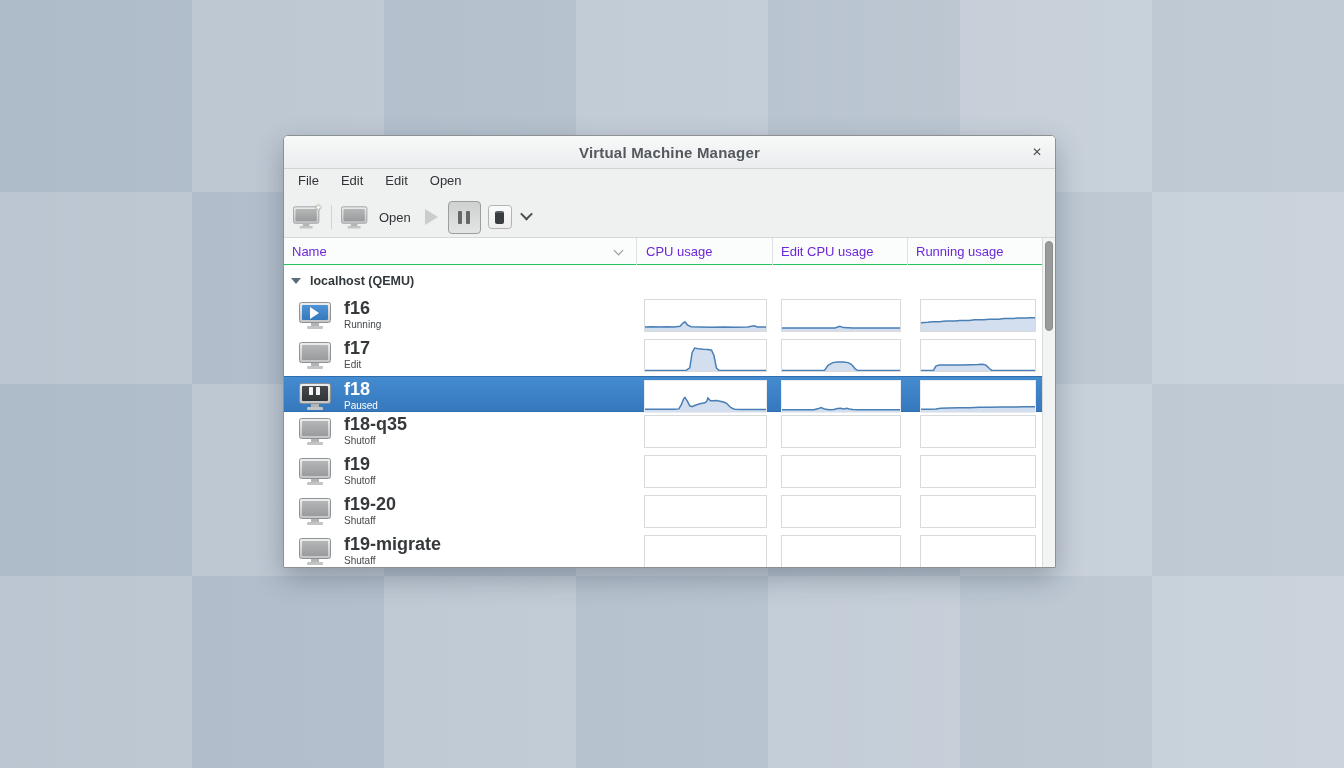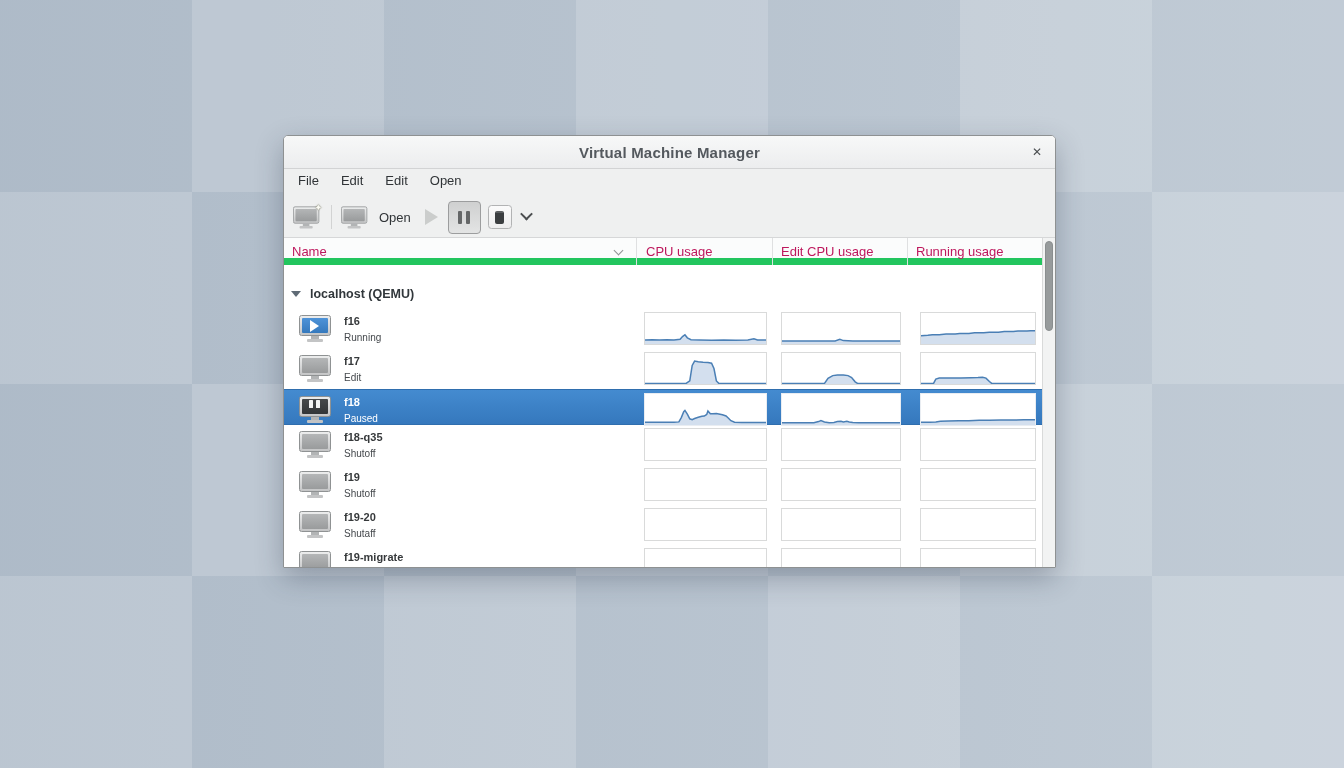--- a/index.html
+++ b/index.html
@@ -66,43 +66,43 @@
   .tb-pause .bar { width:4px; height:13px; background:#646667; border-radius:1px; }
   .tb-shutdown { width:24px; height:24px; border:1px solid #b2b3b4; border-radius:3.5px;
     background:linear-gradient(#fbfbfb,#ededee); display:flex; align-items:center; justify-content:center; }
   .tb-shutdown .glyph { width:9px; height:13px; background:#3b3e40; border-radius:2px;
     border-top:2px solid #5c5f61; }
   .tb-caret { width:9px; height:9px; border-right:2px solid #4b4e50; border-bottom:2px solid #4b4e50;
     transform:rotate(45deg) translate(-1px,-1px); margin-left:10px; margin-top:-4px; }
 
   
   .header-row { position:absolute; left:0; top:102px; right:0; height:27px;
-    background:#fbfcfc; border-bottom:7px solid #22c55e; font-size:13px; color:#be185d; }
+    background:#fbfcfc; border-bottom:1px solid #22c55e; font-size:13px; color:#6d28d9; }
   .hcell { position:absolute; top:0; height:27px; display:flex; align-items:center; }
   .h-name   { left:0;   width:353px; padding-left:8px; border-right:1px solid #dfe0e1; }
   .h-cpu    { left:353px; width:136px; padding-left:9px; border-right:1px solid #dfe0e1; }
   .h-host   { left:489px; width:135px; padding-left:8px; border-right:1px solid #dfe0e1; }
   .h-mem    { left:624px; width:135px; padding-left:8px; }
   .sort-chevron { position:absolute; left:331px; top:9px; width:7px; height:7px;
     border-right:1.6px solid #8f9294; border-bottom:1.6px solid #8f9294; transform:rotate(45deg); }
 
   
   .tree { position:absolute; left:0; top:130px; width:759px; height:301px;
     background:#fff; overflow:hidden; }
-  .host-row { position:relative; height:30px; display:flex; align-items:center;margin-top:13px; }
+  .host-row { position:relative; height:30px; display:flex; align-items:center; }
   .expander { width:0; height:0; border-left:5px solid transparent; border-right:5px solid transparent;
     border-top:6px solid #5f6b76; margin:0 9px 0 7px; }
   .host-label { font-size:12.5px; font-weight:bold; color:#31373b; }
 
   .vm-row { position:relative; height:40px; }
   .vm-row.selected { background:linear-gradient(#448bd0,#3578bd);
     border-top:1px solid #2f6eae; border-bottom:1px solid #2f6eae; height:36px; }
   .vm-row .monitor { position:absolute; left:15px; top:6px; }
   .vm-labels { position:absolute; left:60px; top:4px; }
-  .vm-name { font-size:11px; font-weight:bold; color:#36393b; line-height:17px; }
+  .vm-name { font-size:18px; font-weight:bold; color:#36393b; line-height:17px; }
   .vm-status { font-size:10px; color:#45494d; line-height:16px; }
   .vm-row.selected .vm-name, .vm-row.selected .vm-status { color:#ffffff; }
 
   .chart { position:absolute; top:3px; height:33px; background:#fff;
     border:1px solid #d9dada; }
   .vm-row.selected .chart { border-color:#e9edf2; }
   .chart.cpu  { left:360px; width:123px; }
   .chart.host { left:497px; width:120px; }
   .chart.mem  { left:636px; width:116px; }
   .chart svg { position:absolute; inset:0; width:100%; height:100%; }

